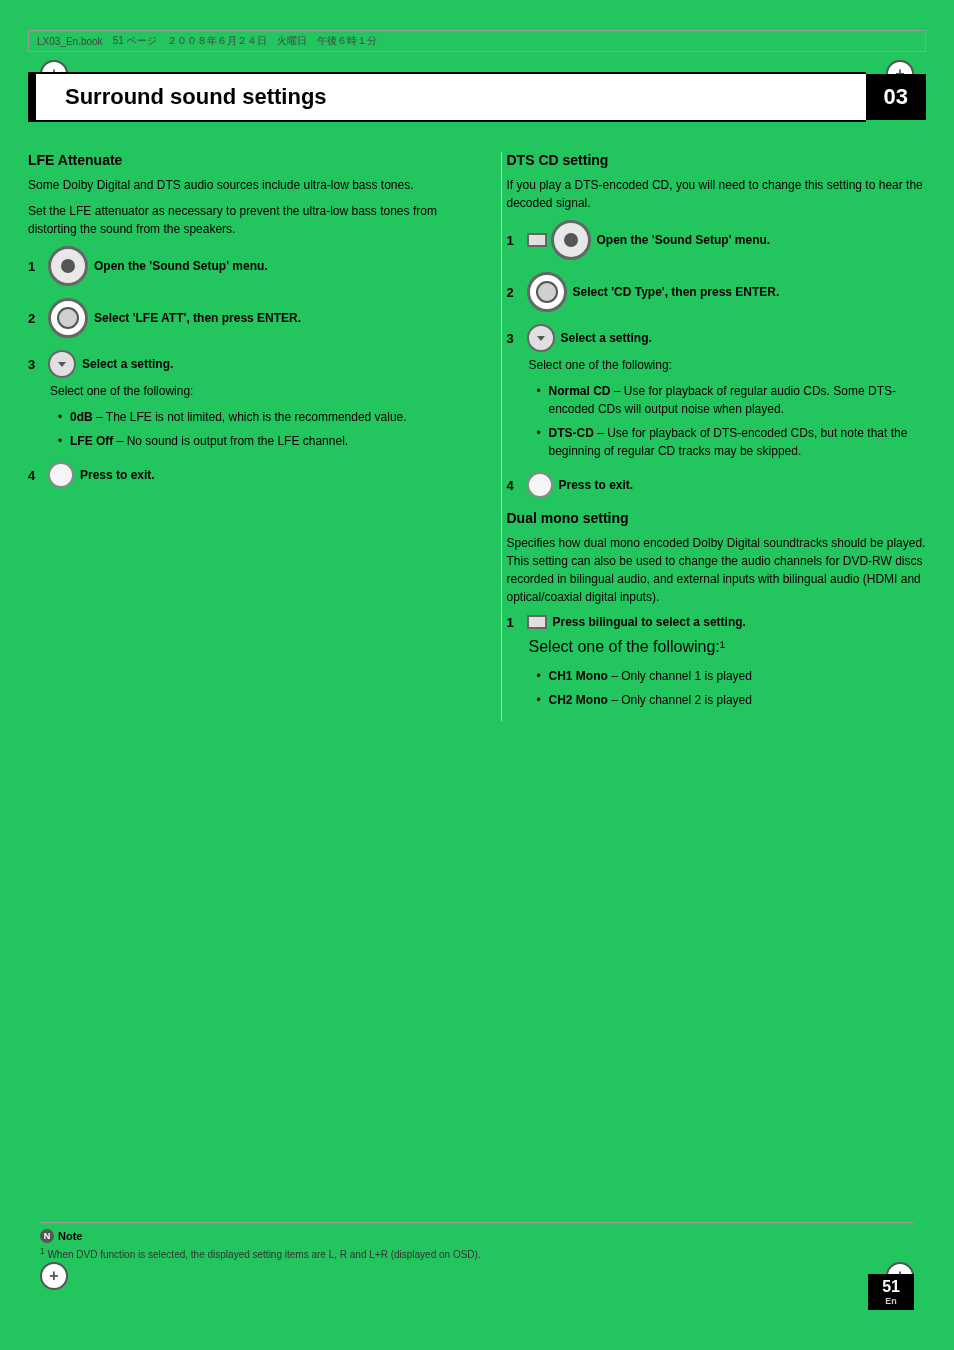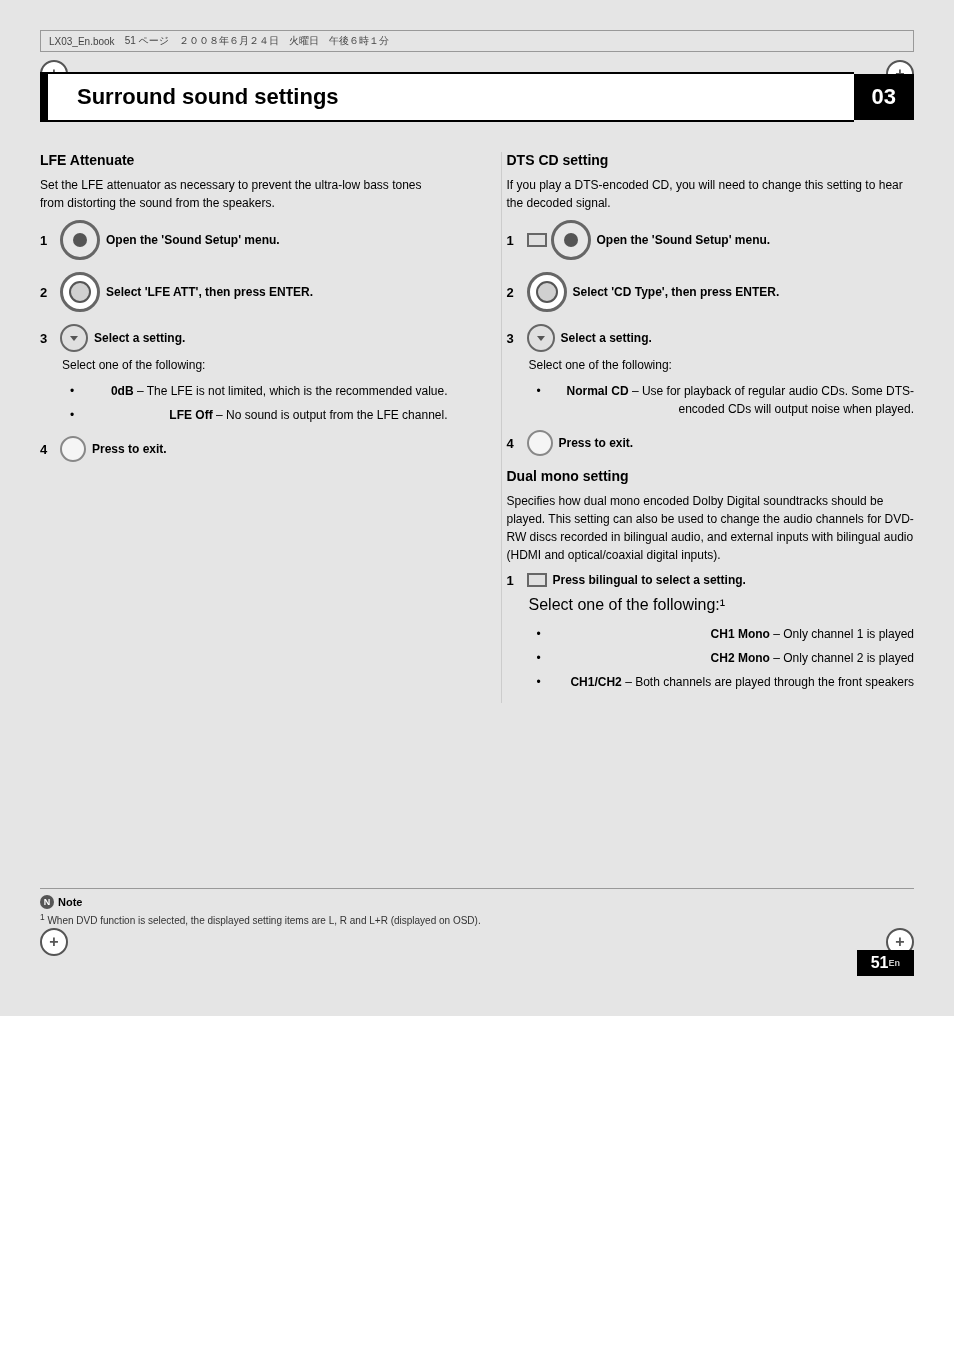--- a/index.html
+++ b/index.html
@@ -9,24 +9,24 @@
       height: 1350px;
       background: #fff;
       font-family: Arial, Helvetica, sans-serif;
       font-size: 13px;
       color: #000;
       overflow: hidden;
     }
 
     .page {
       width: 954px;
-      height: 1016px;
+      height: 1350px;
       position: relative;
-      background: #e5e5e5;
-      padding: 30px 40px;
+      background: #22c55e;
+      padding: 30px 28px;
     }
 
     
     .file-info-bar {
       border: 1px solid #999;
       padding: 3px 8px;
       font-size: 10px;
       color: #444;
       margin-bottom: 20px;
       display: flex;
@@ -163,21 +163,20 @@
       justify-content: center;
       flex-shrink: 0;
       background: #f5f5f5;
     }
 
     
     .bullet-list {
       list-style: none;
       padding-left: 8px;
       margin: 8px 0;
-      text-align: right;
     }
 
     .bullet-list li {
       font-size: 12px;
       line-height: 1.5;
       margin-bottom: 6px;
       padding-left: 12px;
       position: relative;
     }
 
@@ -229,21 +228,21 @@
     .page-number-box {
       position: absolute;
       bottom: 40px;
       right: 40px;
       background: #000;
       color: #fff;
       font-size: 16px;
       font-weight: bold;
       padding: 4px 14px;
       display: flex;
-      flex-direction: row;
+      flex-direction: column;
       align-items: center;
     }
 
     .page-number-en {
       font-size: 9px;
       color: #ccc;
     }
 
     b { font-weight: bold; }
 
@@ -357,20 +356,21 @@
     <div class="chapter-number-box">
       <span>03</span>
     </div>
   </div>
 
   <div class="content-area">
 
     <div class="left-column">
       <div class="section-title">LFE Attenuate</div>
 
+      <p>Some Dolby Digital and DTS audio sources include ultra-low bass tones.</p>
       <p>Set the LFE attenuator as necessary to prevent the ultra-low bass tones from distorting the sound from the speakers.</p>
 
       <div class="step-block">
         <div class="step-inline">
           <span class="step-number">1</span>
           <div class="big-nav-icon">
             <div class="center-dot"></div>
           </div>
           <span class="step-text">Open the 'Sound Setup' menu.</span>
         </div>
@@ -447,20 +447,21 @@
             <div class="small-arrow-icon">
               <svg viewBox="0 0 14 14" fill="none" xmlns="http://www.w3.org/2000/svg">
                 <polygon points="7,10 3,5 11,5" fill="#555"></polygon>
               </svg>
             </div>
             <span class="step-text">Select a setting.</span>
           </div>
           <p style="font-size:12px;margin-top:4px;margin-left:22px;">Select one of the following:</p>
           <ul class="bullet-list" style="margin-left:22px;">
             <li><b>Normal CD</b> – Use for playback of regular audio CDs. Some DTS-encoded CDs will output noise when played.</li>
+            <li><b>DTS-CD</b> – Use for playback of DTS-encoded CDs, but note that the beginning of regular CD tracks may be skipped.</li>
           </ul>
         </div>
 
         <div class="step-block">
           <div class="step-inline">
             <span class="step-number">4</span>
             <div class="icon-circle-btn"></div>
             <span class="step-text">Press to exit.</span>
           </div>
         </div>
@@ -473,21 +474,20 @@
         <div class="step-block">
           <div class="step-inline">
             <span class="step-number">1</span>
             <div class="tiny-rect"></div>
             <span class="step-text">Press bilingual to select a setting.</span>
           </div>
           <p style="font-size:16px;margin-top:4px;margin-left:22px;">Select one of the following:¹</p>
           <ul class="bullet-list" style="margin-left:22px;">
             <li><b>CH1 Mono</b> – Only channel 1 is played</li>
             <li><b>CH2 Mono</b> – Only channel 2 is played</li>
-            <li><b>CH1/CH2</b> – Both channels are played through the front speakers</li>
           </ul>
         </div>
       </div>
 
     </div>
   </div>
 
   <div class="note-section">
     <div class="note-title">
       <div class="note-icon">N</div>

